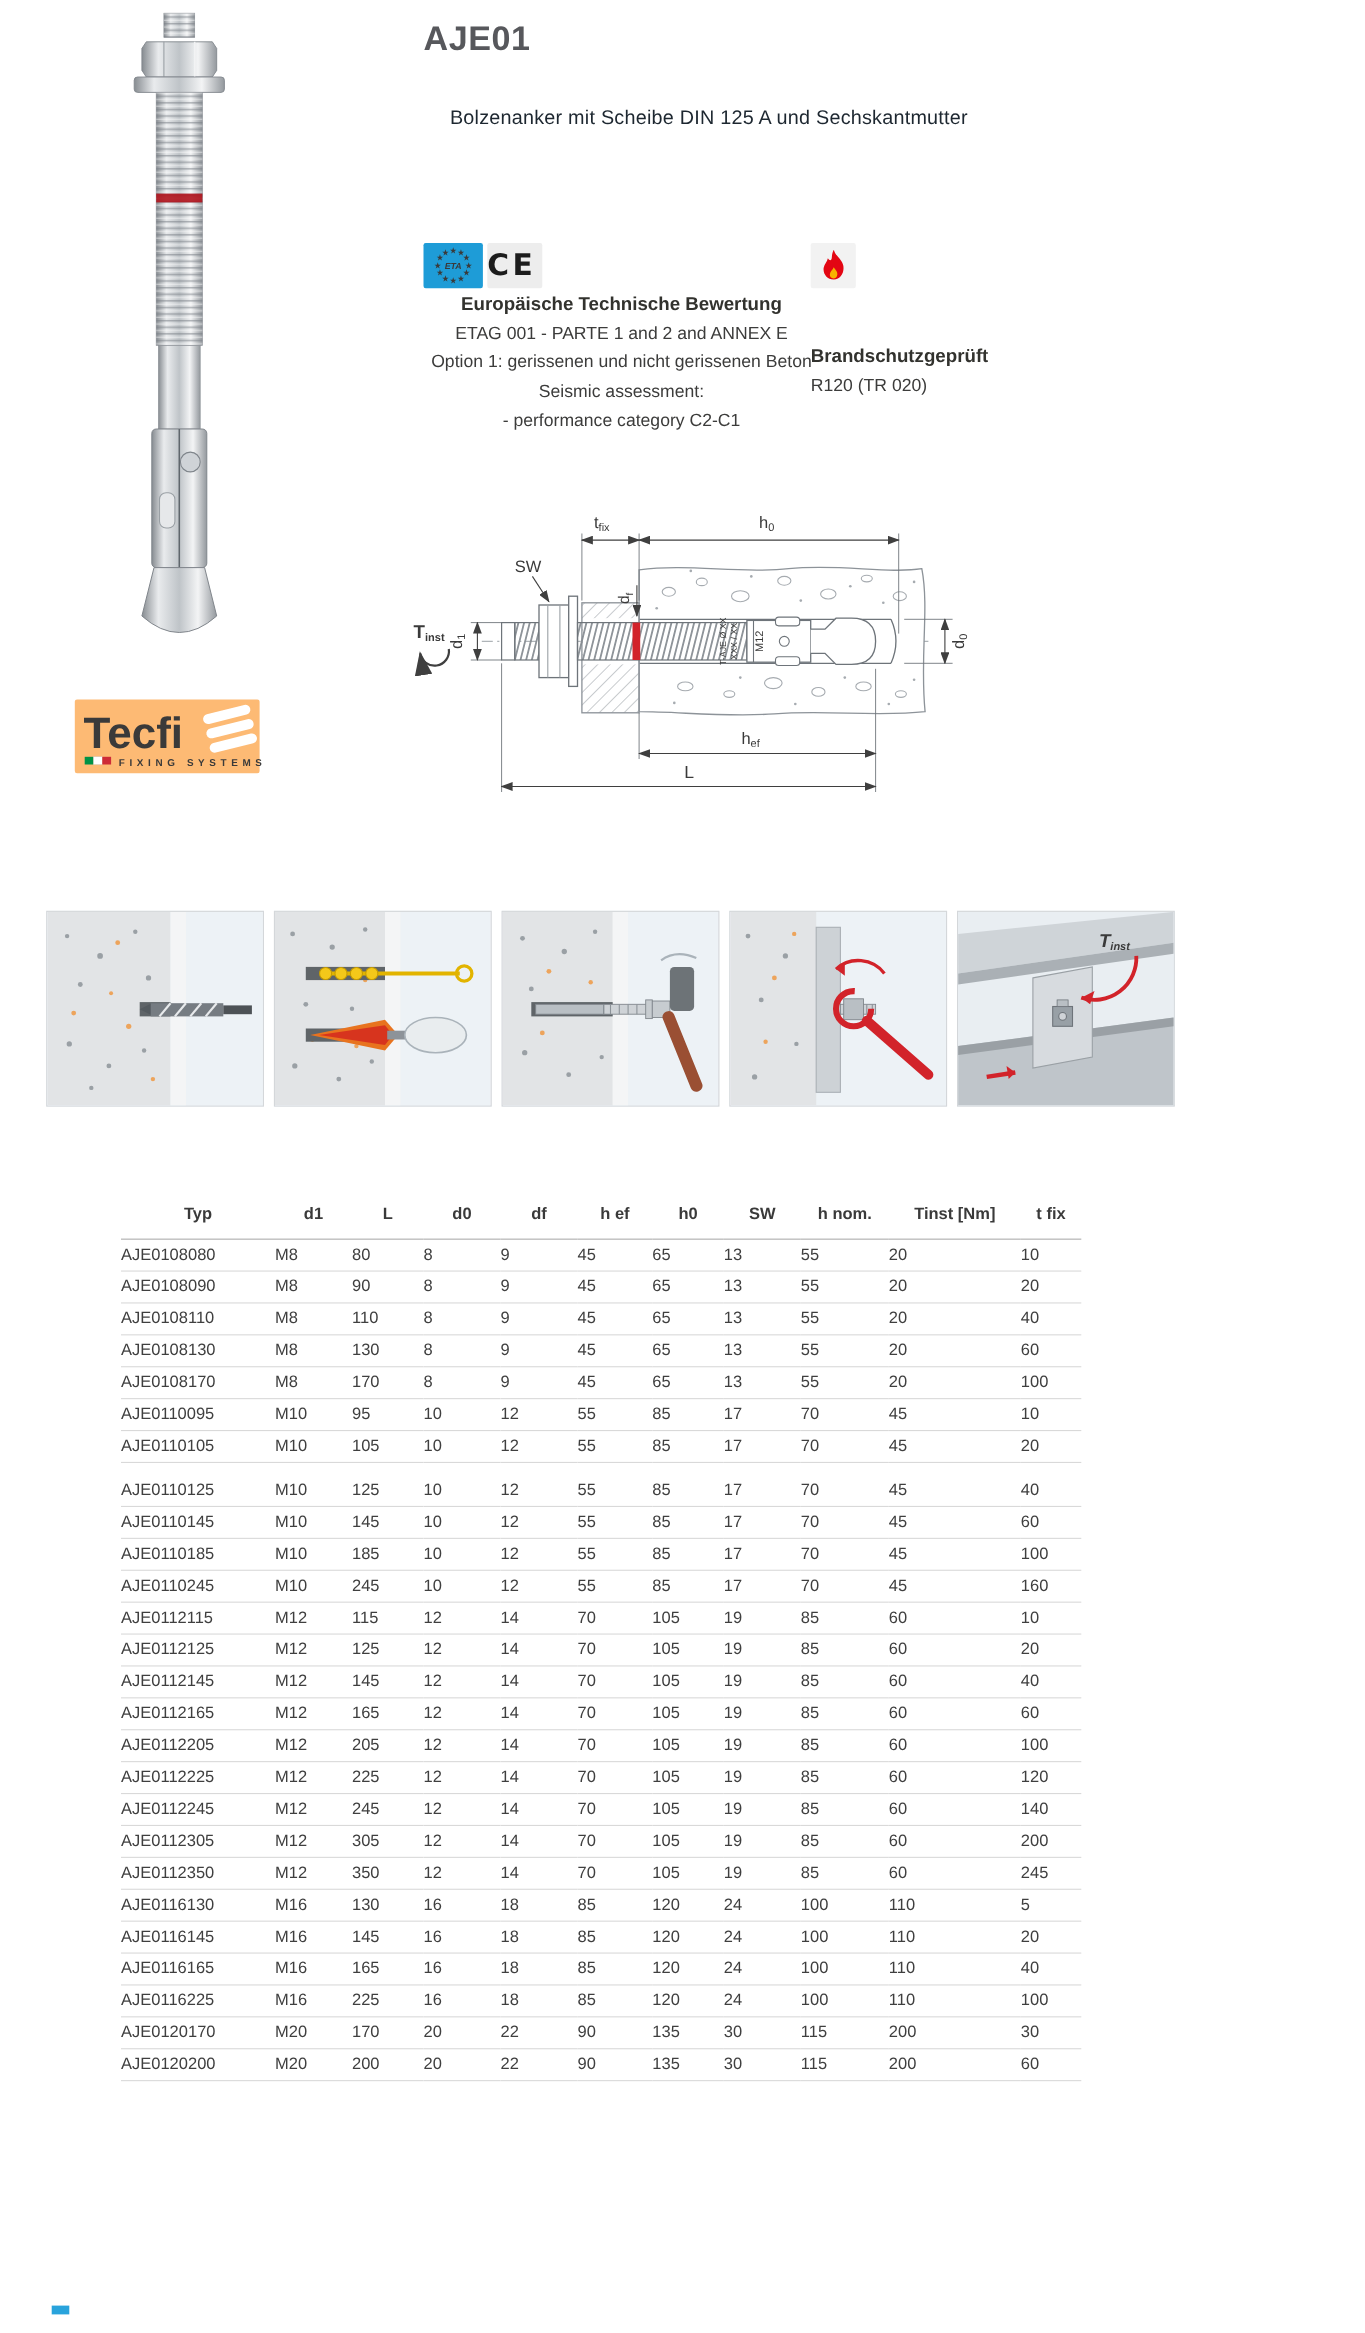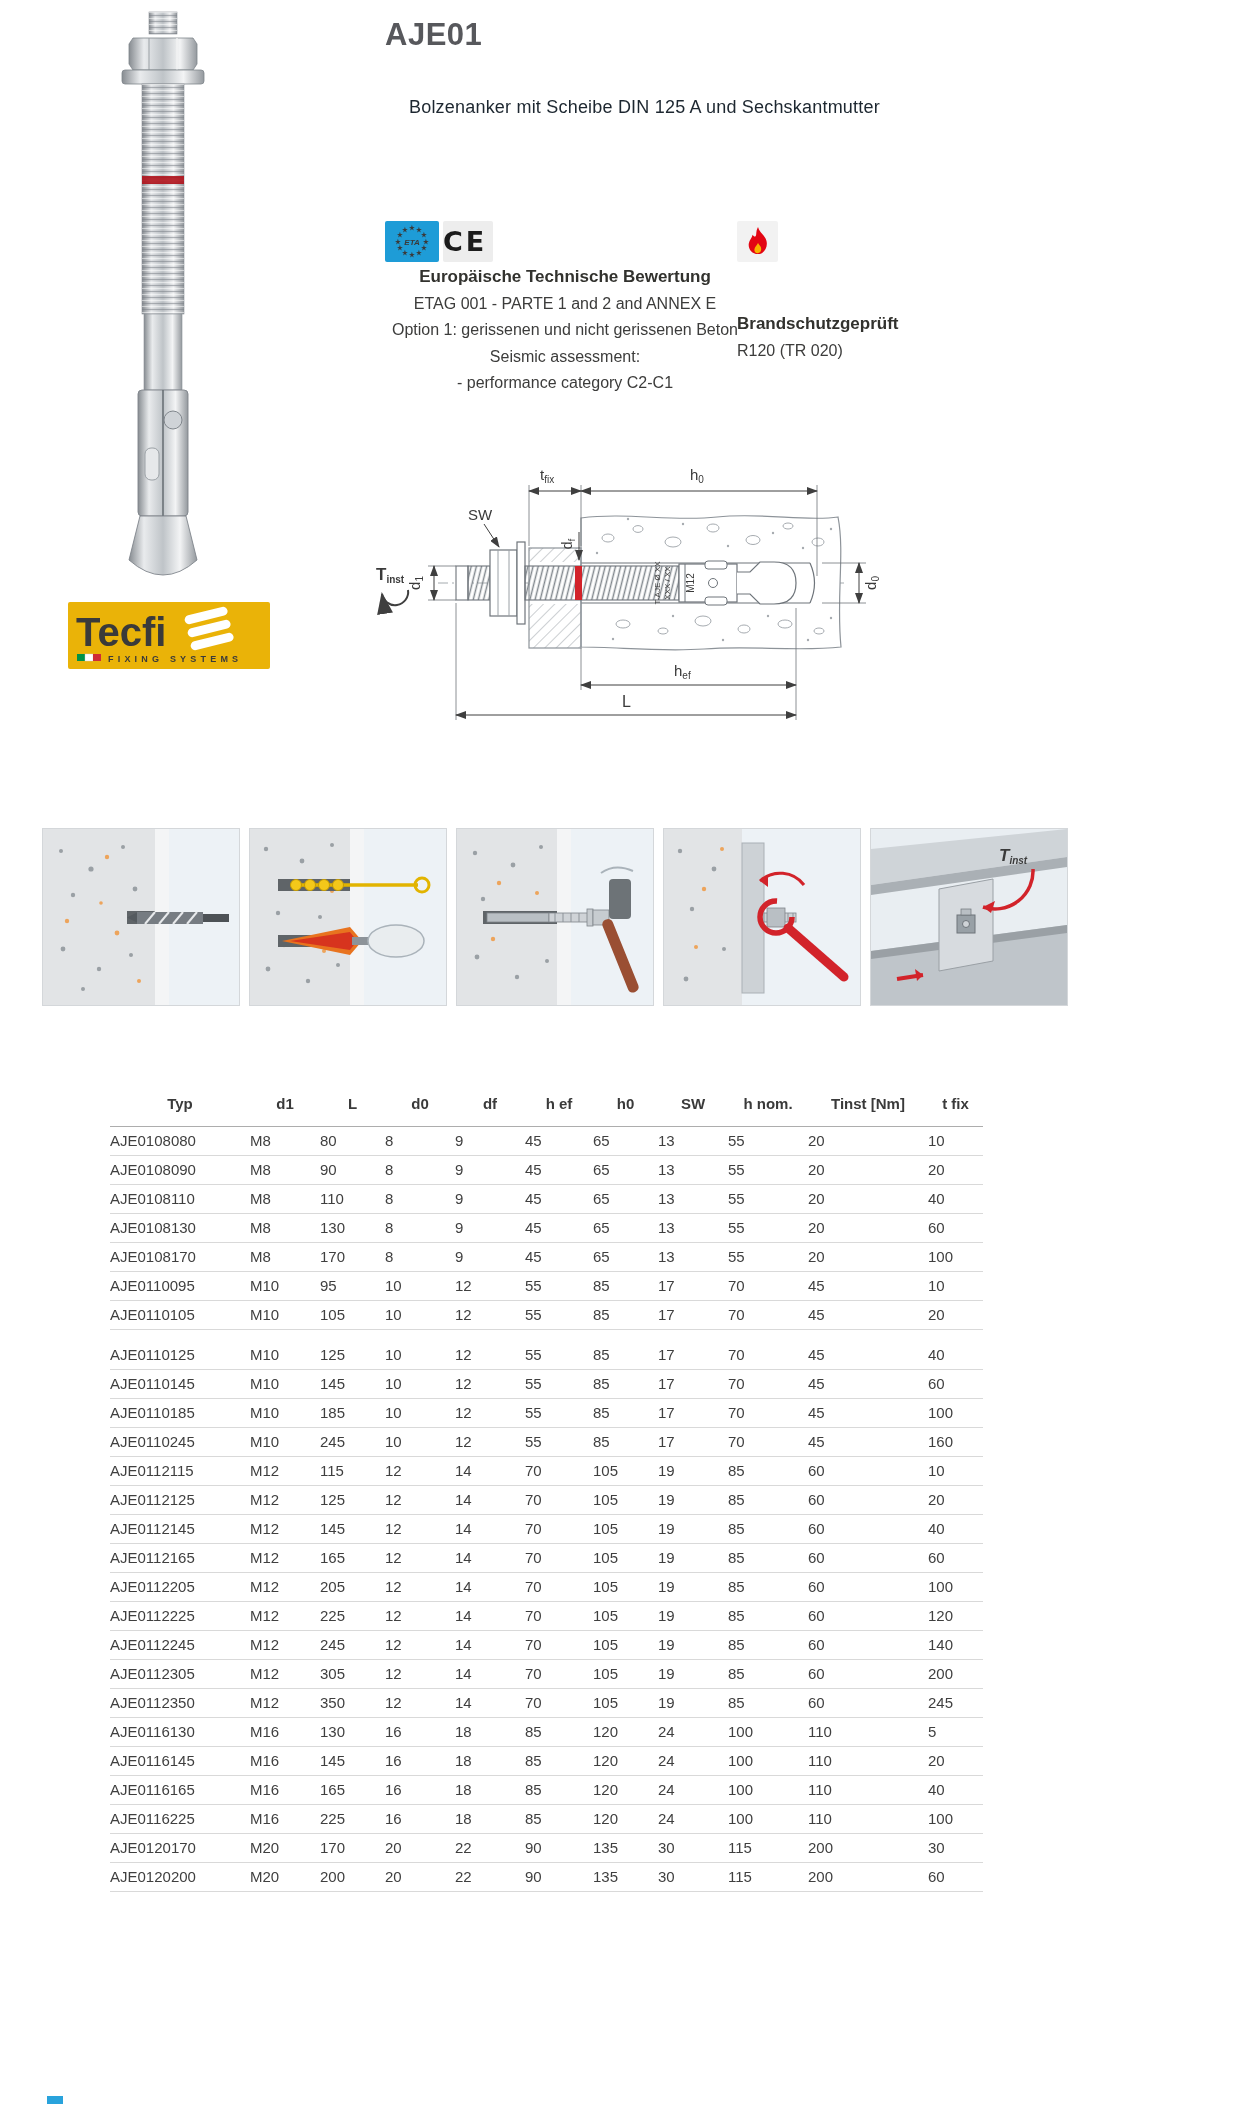--- a/index.html
+++ b/index.html
@@ -22,21 +22,21 @@
   .cert-block .hd{font-weight:bold;font-size:17px;color:#32322e;}
   .cert-eta{left:385px;width:360px;text-align:center;}
   .cert-fire{left:737px;width:260px;margin-top:47px;}
 
   
   svg text{font-family:"Liberation Sans",sans-serif;fill:#3a3a3a;}
   .dgsvg{left:372px;top:458px;}
   .photo{left:95px;top:8px;}
 
   
-  .logo{left:68px;top:602px;width:202px;height:67px;background:#eab308;border-radius:2px;}
+  .logo{left:68px;top:636px;width:168px;height:67px;background:#fdba74;border-radius:2px;}
 
   
   .step{top:828px;width:198px;height:178px;border:1px solid #d4d7da;box-sizing:border-box;background:#eef2f6;}
   .s1{left:42px;} .s2{left:249px;} .s3{left:456px;} .s4{left:663px;} .s5{left:870px;}
 
   
   .spec-table{left:110px;top:1085px;width:873px;border-collapse:collapse;font-size:15px;color:#3f3f3f;}
   .spec-table th{font-weight:bold;text-align:center;padding:10px 0 14px 0;border-bottom:1px solid #adadad;color:#3a3a3a;}
   .spec-table td{text-align:left;padding:5px 0 6px 0;border-bottom:1px solid #d9d9d9;}
   .spec-table tr.group-gap td{padding-top:16px;}

